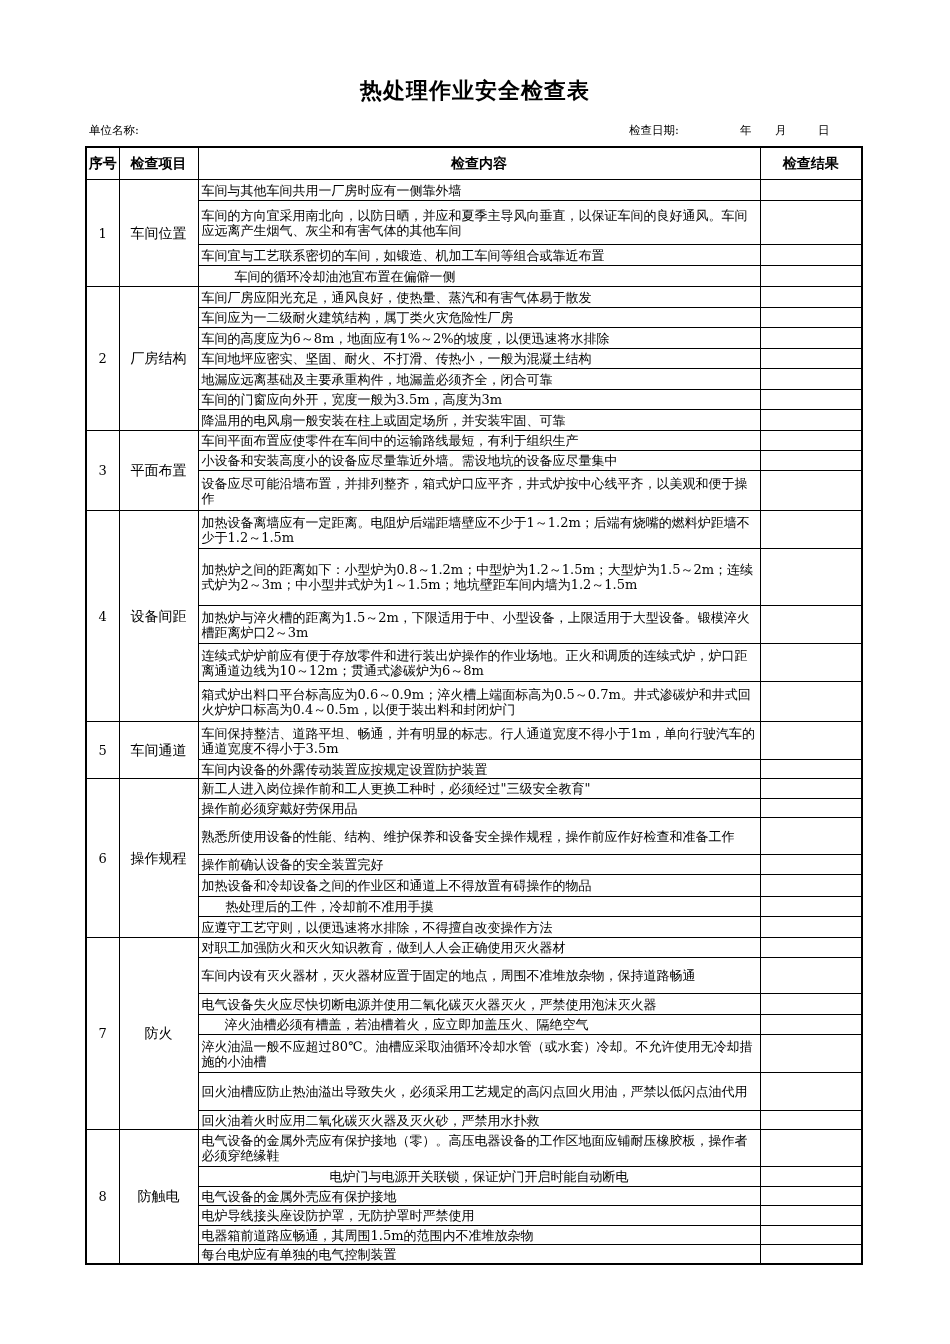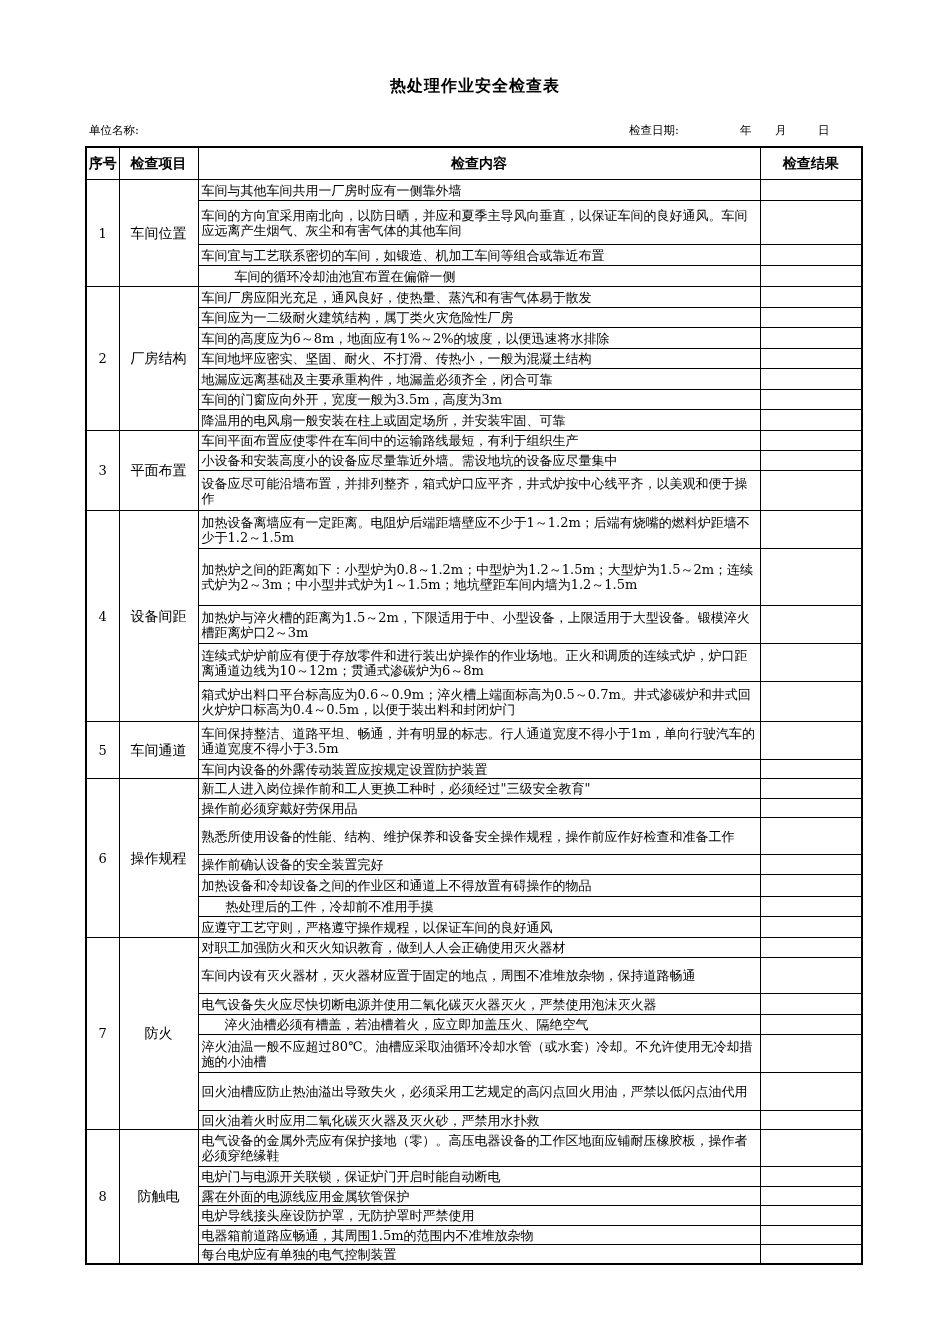--- a/index.html
+++ b/index.html
@@ -1,19 +1,19 @@
 <!DOCTYPE html>
 <html><head>
 <meta charset="utf-8">
 <style>
   html, body { margin: 0; padding: 0; background: #ffffff; }
   body { width: 950px; height: 1344px; position: relative; overflow: hidden;
          font-family: "DejaVu Serif", "Liberation Serif", serif; color: #000; }
   .title { position: absolute; left: 0; width: 950px; top: 76px; text-align: center;
-           font-size: 16px; font-weight: bold; letter-spacing: 1px;
+           font-size: 22px; font-weight: bold; letter-spacing: 1px;
            font-family: "DejaVu Sans", "Liberation Sans", sans-serif; }
   .meta { position: absolute; top: 123px; font-size: 11.5px; }
   .meta-unit { left: 89px; }
   .meta-date { left: 629px; }
   .meta-y { left: 740px; }
   .meta-m { left: 775px; }
   .meta-d { left: 818px; }
   table { position: absolute; left: 85px; top: 146px; border-collapse: collapse;
           table-layout: fixed; width: 776px; }
   td, th { border: 1px solid #000; padding: 0; font-size: 13px; line-height: 15px;
@@ -222,21 +222,21 @@
         <td class="result"></td>
       </tr>
       <tr style="height: 20px;">
         <td class="content" style="height: 19px; padding-left: 27px;">
           <span class="txt">热处理后的工件，冷却前不准用手摸</span>
         </td>
         <td class="result"></td>
       </tr>
       <tr style="height: 21px;">
         <td class="content" style="height: 20px;">
-          <span class="txt">应遵守工艺守则，严格遵守操作规程，以保证车间的良好通风</span>
+          <span class="txt">应遵守工艺守则，以便迅速将水排除，不得擅自改变操作方法</span>
         </td>
         <td class="result"></td>
       </tr>
       <tr style="height: 20px;">
         <td class="no" rowspan="7">7</td>
         <td class="item" rowspan="7">防火</td>
         <td class="content" style="height: 19px;">
           <span class="txt">对职工加强防火和灭火知识教育，做到人人会正确使用灭火器材</span>
         </td>
         <td class="result"></td>
@@ -279,28 +279,28 @@
       </tr>
       <tr style="height: 37px;">
         <td class="no" rowspan="6">8</td>
         <td class="item" rowspan="6">防触电</td>
         <td class="content" style="height: 36px;">
           <span class="txt">电气设备的金属外壳应有保护接地（零）。高压电器设备的工作区地面应铺耐压橡胶板，操作者必须穿绝缘鞋</span>
         </td>
         <td class="result"></td>
       </tr>
       <tr style="height: 20px;">
-        <td class="content" style="height: 19px;">
+        <td class="content" style="height: 19px; text-align: center;">
           <span class="txt">电炉门与电源开关联锁，保证炉门开启时能自动断电</span>
         </td>
         <td class="result"></td>
       </tr>
       <tr style="height: 19px;">
         <td class="content" style="height: 18px;">
-          <span class="txt">露在外面的电源线应用金属软管保护</span>
+          <span class="txt">电气设备的金属外壳应有保护接地</span>
         </td>
         <td class="result"></td>
       </tr>
       <tr style="height: 20px;">
         <td class="content" style="height: 19px;">
           <span class="txt">电炉导线接头座设防护罩，无防护罩时严禁使用</span>
         </td>
         <td class="result"></td>
       </tr>
       <tr style="height: 19px;">

